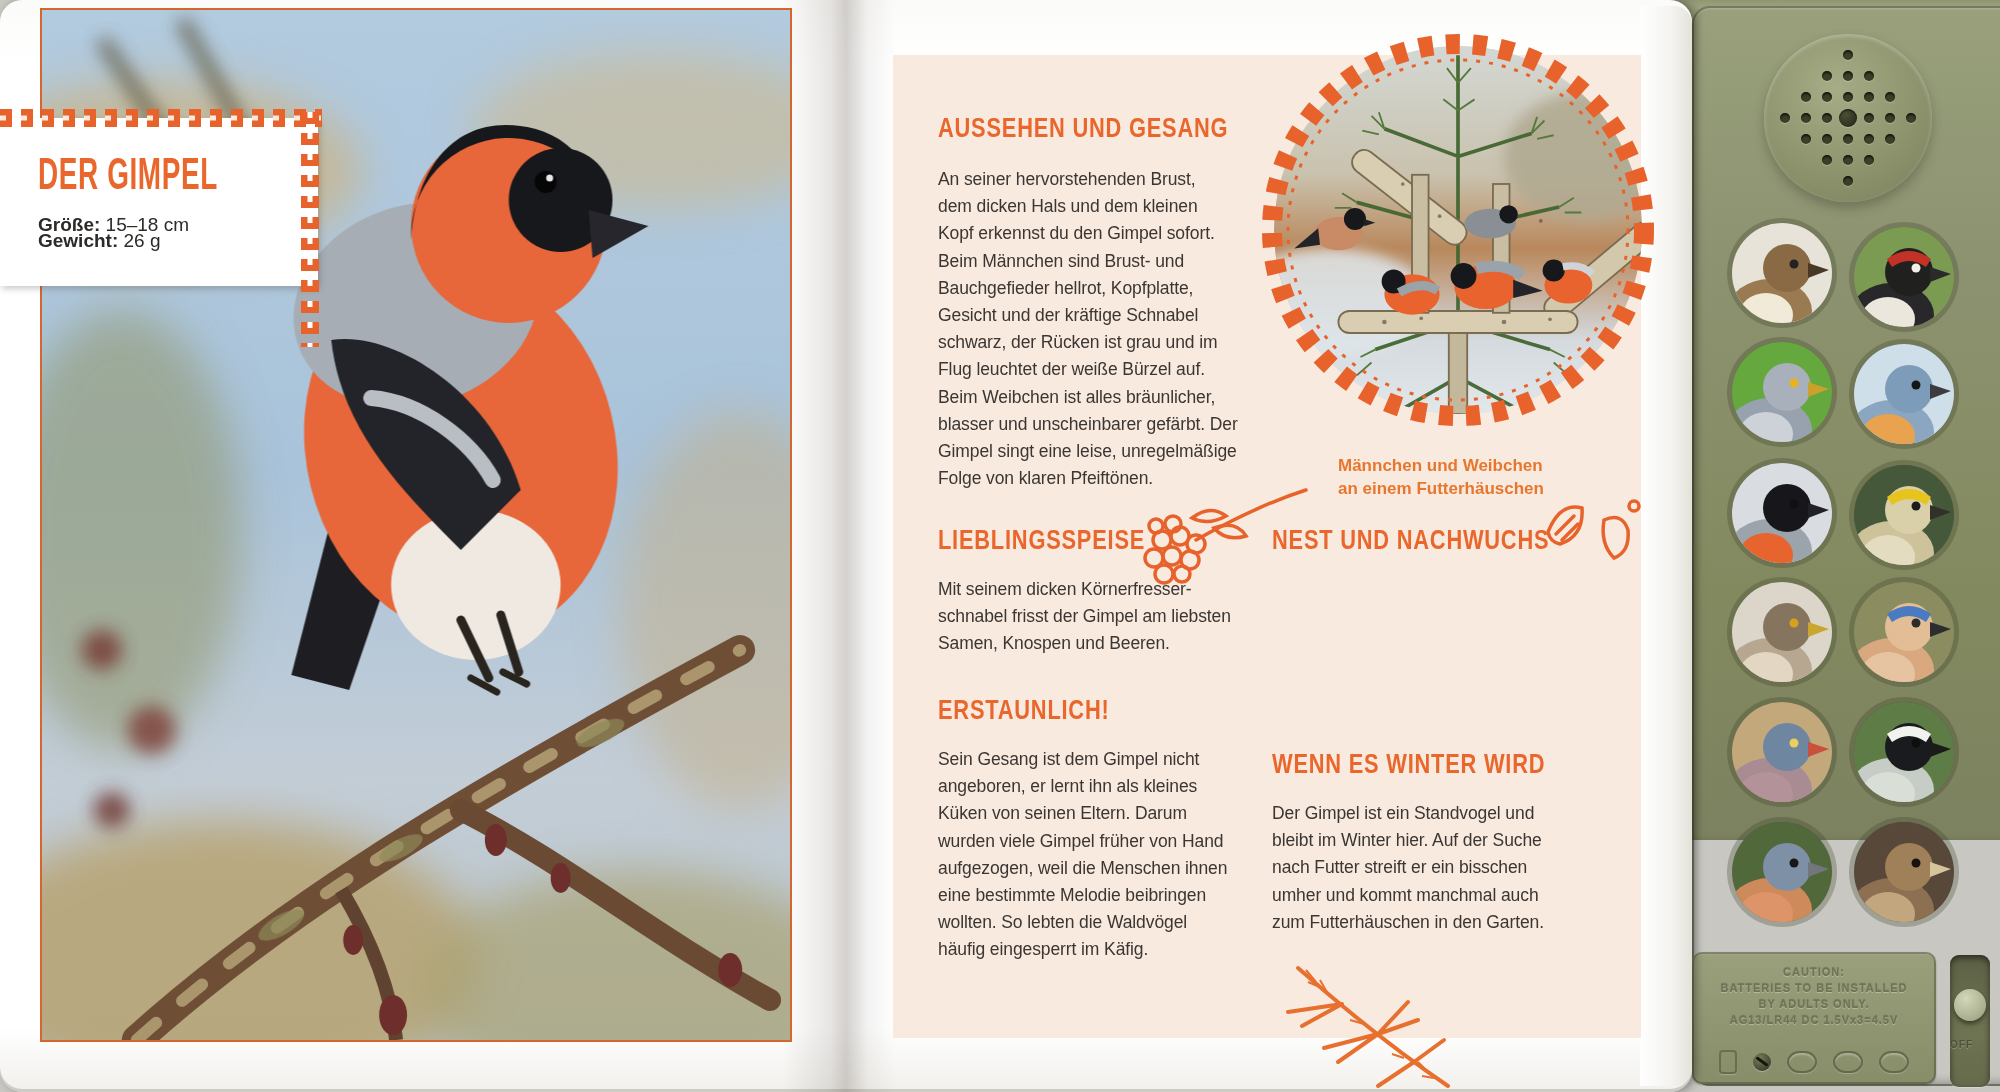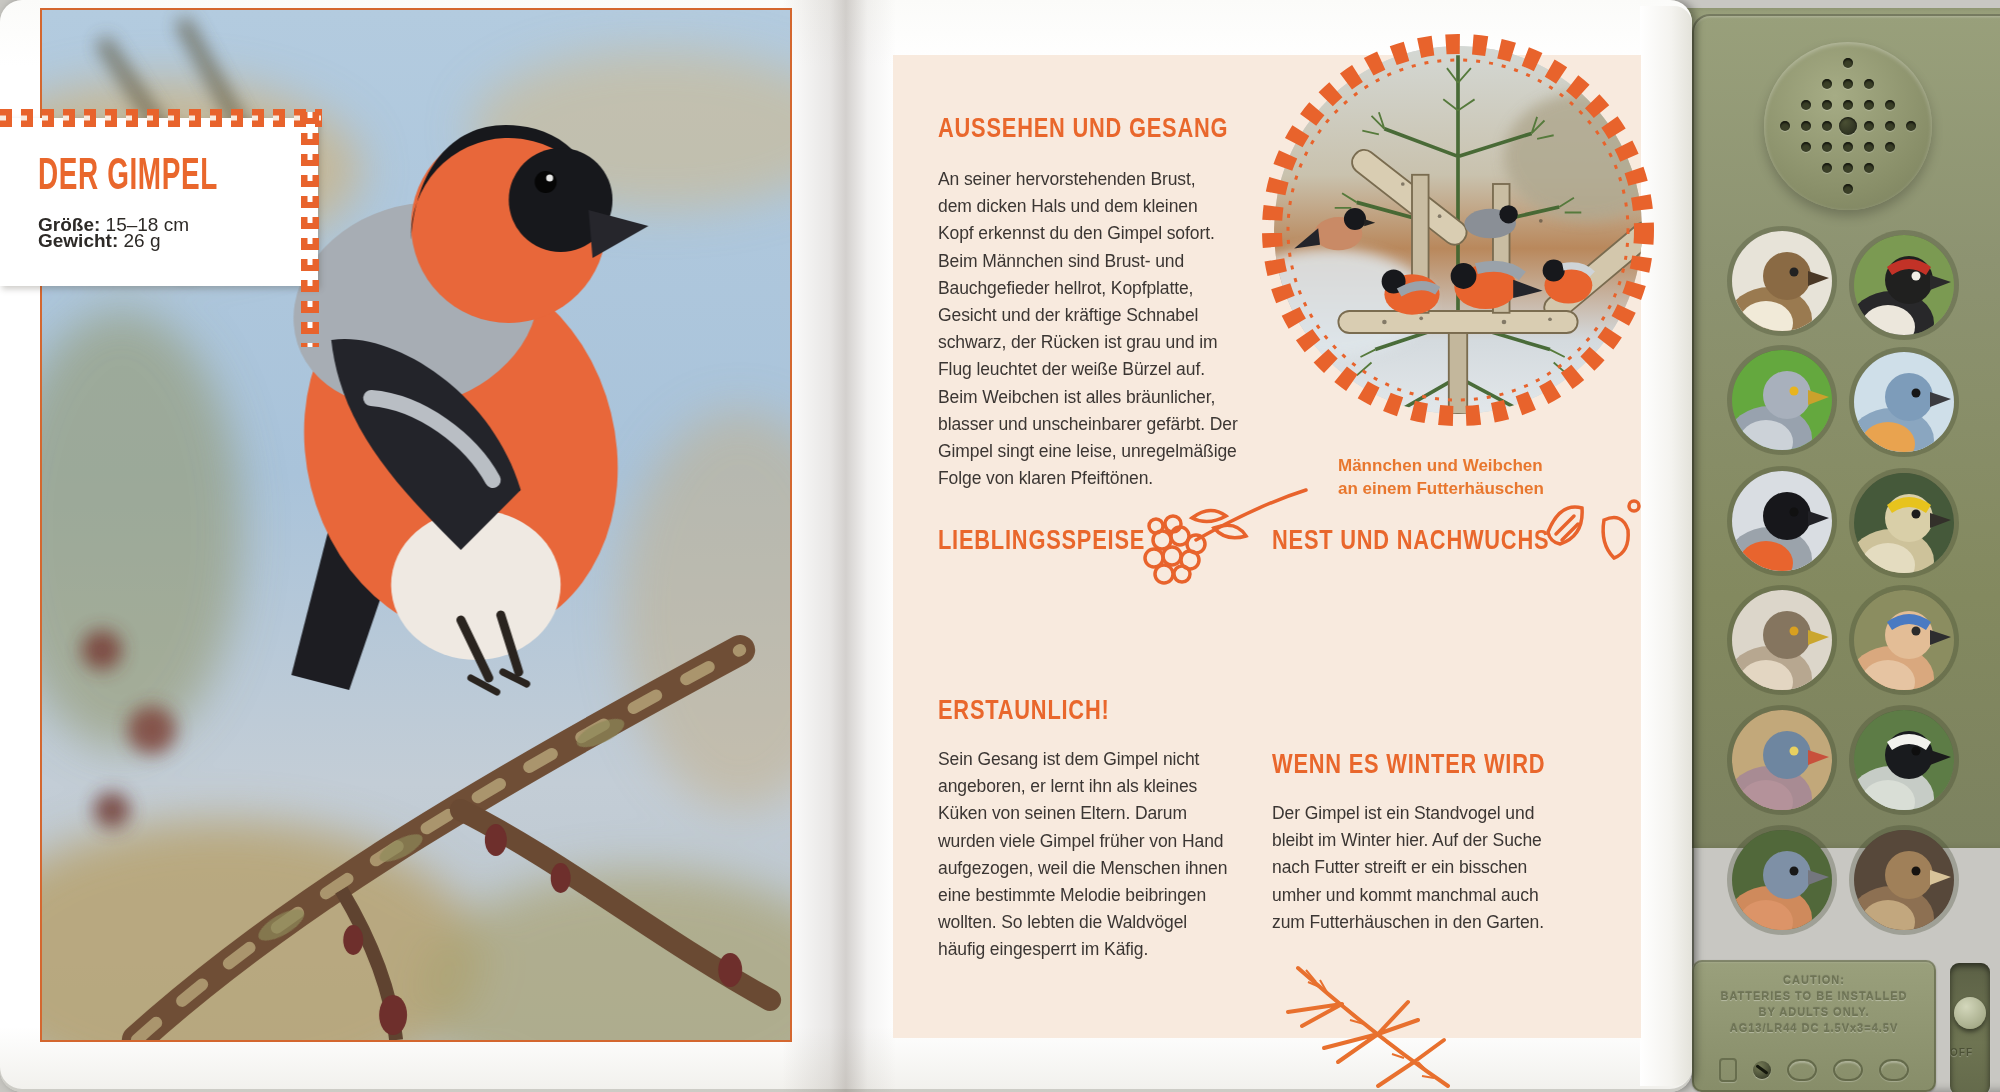--- a/index.html
+++ b/index.html
@@ -1,19 +1,19 @@
 <!DOCTYPE html>
 <html><head>
 <meta charset="utf-8">
 <style>
   html,body{margin:0;padding:0;background:#dddcd8;}
   .stage{position:relative;width:2000px;height:1092px;overflow:hidden;background:#c8c7c2;font-family:"Liberation Sans",sans-serif;}
 
   
-  .panel{position:absolute;left:1652px;top:8px;width:348px;height:840px;
+  .panel{position:absolute;left:1652px;top:0;width:348px;height:840px;
     background:linear-gradient(180deg,#99a07b 0%,#8d9371 30%,#83895f 70%,#7c8260 100%);
     box-shadow:inset 8px 0 10px -5px rgba(30,32,18,.6);}
   .panel-frame{position:absolute;left:40px;top:6px;width:330px;height:1080px;border-radius:18px;
     box-shadow:inset 0 0 0 2px rgba(62,66,40,.5), inset 0 3px 3px rgba(255,255,255,.28), inset 0 -4px 8px rgba(0,0,0,.28);}
   .speaker{position:absolute;left:112px;top:34px;width:168px;height:168px;border-radius:50%;
     background:radial-gradient(circle at 42% 32%,#a6ac85,#888e68 68%,#787e5c 100%);
     box-shadow:0 6px 12px rgba(0,0,0,.22), inset 0 2px 4px rgba(255,255,255,.3);}
   .sp-hole{position:absolute;width:10px;height:10px;border-radius:50%;background:#3a3f27;
     box-shadow:inset 0 2px 2px rgba(0,0,0,.65), 0 1px 1px rgba(255,255,255,.25);}
   .sp-screw{position:absolute;left:75px;top:75px;width:18px;height:18px;border-radius:50%;
@@ -372,20 +372,23 @@
 Bauchgefieder hellrot, Kopfplatte,
 Gesicht und der kräftige Schnabel
 schwarz, der Rücken ist grau und im
 Flug leuchtet der weiße Bürzel auf.
 Beim Weibchen ist alles bräunlicher,
 blasser und unscheinbarer gefärbt. Der
 Gimpel singt eine leise, unregelmäßige
 Folge von klaren Pfeiftönen.</div>
 
   <div class="h-orange" style="left:938px;top:524px;">LIEBLINGSSPEISE</div>
+  <div class="para" style="left:938px;top:576px;width:320px;">Mit seinem dicken Körnerfresser-
+schnabel frisst der Gimpel am liebsten
+Samen, Knospen und Beeren.</div>
 
   <div class="h-orange" style="left:938px;top:694px;">ERSTAUNLICH!</div>
   <div class="para" style="left:938px;top:746px;width:320px;">Sein Gesang ist dem Gimpel nicht
 angeboren, er lernt ihn als kleines
 Küken von seinen Eltern. Darum
 wurden viele Gimpel früher von Hand
 aufgezogen, weil die Menschen ihnen
 eine bestimmte Melodie beibringen
 wollten. So lebten die Waldvögel
 häufig eingesperrt im Käfig.</div>

